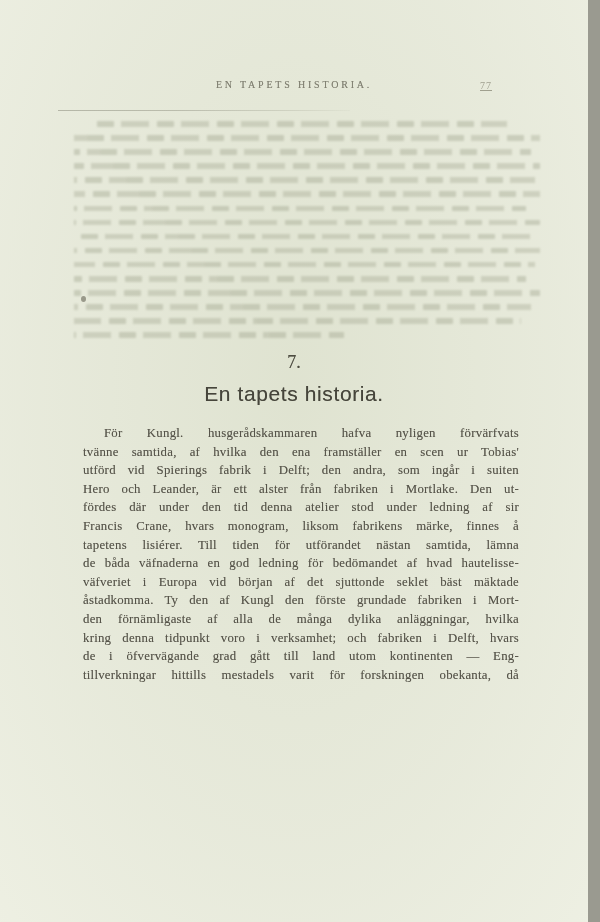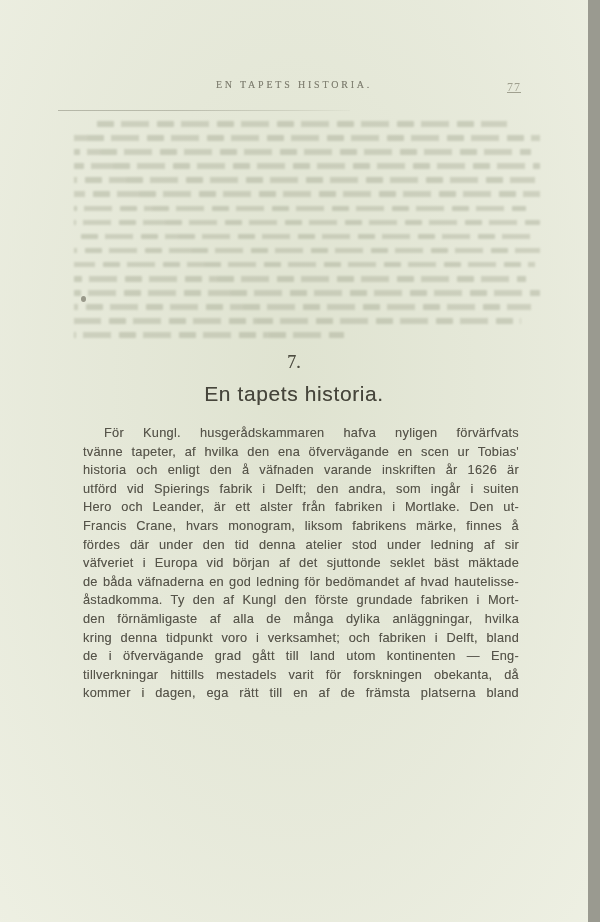--- a/index.html
+++ b/index.html
@@ -18,22 +18,22 @@
   }
   
   .running-header {
     position: absolute; top: 79px; left: 0; width: 100%;
     text-align: center;
     font-size: 10px; letter-spacing: 2.8px;
     color: #6f6e60; opacity: 0.85;
     text-shadow: 0 0 0.6px rgba(111,110,96,0.6);
   }
   .page-number {
-    position: absolute; top: 80px; right: 67px;
-    font-size: 12px; letter-spacing: 1px;
+    position: absolute; top: 80px; right: 96px;
+    font-size: 10px; letter-spacing: 1px;
     color: #8f8e7d; opacity: 0.8; text-decoration: underline;
   }
   .header-rule {
     position: absolute; top: 110px; left: 58px;
     width: 292px; height: 1px;
     background: linear-gradient(90deg,
       rgba(104,104,88,0.40) 0%, rgba(104,104,88,0.34) 40%,
       rgba(104,104,88,0.16) 80%, rgba(104,104,88,0.04) 100%);
   }
   
@@ -67,21 +67,21 @@
     position: absolute; top: 382px; left: 0; width: 100%;
     text-align: center;
     font-family: "Liberation Sans", sans-serif;
     font-size: 21px; letter-spacing: 0.6px;
     color: #46453b;
     text-shadow: 0 0 0.6px rgba(70,69,59,0.5);
   }
   
   .body-paragraph {
     position: absolute; top: 424px; left: 83px; width: 436px;
-    font-family: Liberation Sans, sans-serif;
+    font-family: Liberation Serif, serif;
     font-size: 12.8px; line-height: 18.6px;
     letter-spacing: 0.25px;
     color: #56544a;
     text-shadow: 0 0 0.5px rgba(86,84,74,0.45);
   }
   .pline {
     text-align: justify;
     text-align-last: justify;
     white-space: normal;
   }
@@ -117,29 +117,28 @@
       <div class="ghost-line" style="width: 96%; background-position: 182px 0px;"></div>
       <div class="ghost-line" style="width: 58%; background-position: 195px 0px;"></div>
     </div>
   <div class="ink-speck"></div>
 
   <div class="section-number">7.</div>
   <div class="section-title">En tapets historia.</div>
 
   <div class="body-paragraph">
     <div class="pline first">För Kungl. husgerådskammaren hafva nyligen förvärfvats</div>
-    <div class="pline">tvänne tapeter, af hvilka den ena öfvervägande en scen ur Tobias'</div>
-    <div class="pline">historia och enligt den å väfnaden varande inskriften år 1626 är</div>
+    <div class="pline">tvänne samtida, af hvilka den ena framställer en scen ur Tobias'</div>
     <div class="pline">utförd vid Spierings fabrik i Delft; den andra, som ingår i suiten</div>
     <div class="pline">Hero och Leander, är ett alster från fabriken i Mortlake. Den ut-</div>
+    <div class="pline">fördes där under den tid denna atelier stod under ledning af sir</div>
     <div class="pline">Francis Crane, hvars monogram, liksom fabrikens märke, finnes å</div>
-    <div class="pline">fördes där under den tid denna atelier stod under ledning af sir</div>
+    <div class="pline">tapetens lisiérer. Till tiden för utförandet nästan samtida, lämna</div>
+    <div class="pline">de båda väfnaderna en god ledning för bedömandet af hvad hautelisse-</div>
     <div class="pline">väfveriet i Europa vid början af det sjuttonde seklet bäst mäktade</div>
-    <div class="pline">de båda väfnaderna en god ledning för bedömandet af hvad hautelisse-</div>
     <div class="pline">åstadkomma. Ty den af Kungl den förste grundade fabriken i Mort-</div>
     <div class="pline">den förnämligaste af alla de många dylika anläggningar, hvilka</div>
-    <div class="pline">kring denna tidpunkt voro i verksamhet; och fabriken i Delft, bland</div>
+    <div class="pline">kring denna tidpunkt voro i verksamhet; och fabriken i Delft, hvars</div>
     <div class="pline">de i öfvervägande grad gått till land utom kontinenten — Eng-</div>
     <div class="pline">tillverkningar hittills mestadels varit för forskningen obekanta, då</div>
-    <div class="pline">kommer i dagen, ega rätt till en af de främsta platserna bland</div>
   </div>
 
 </div>
 
 </body></html>

